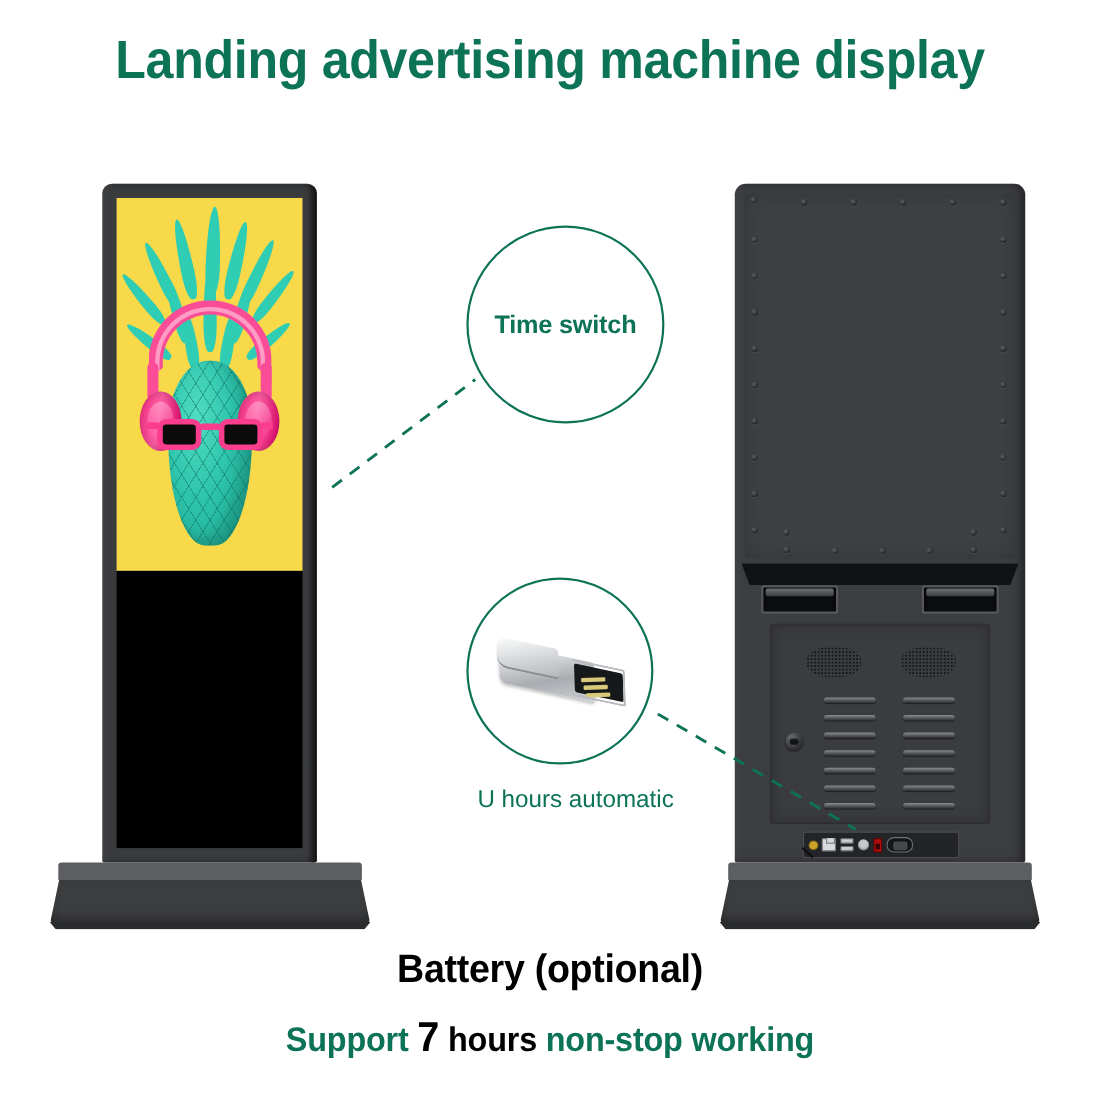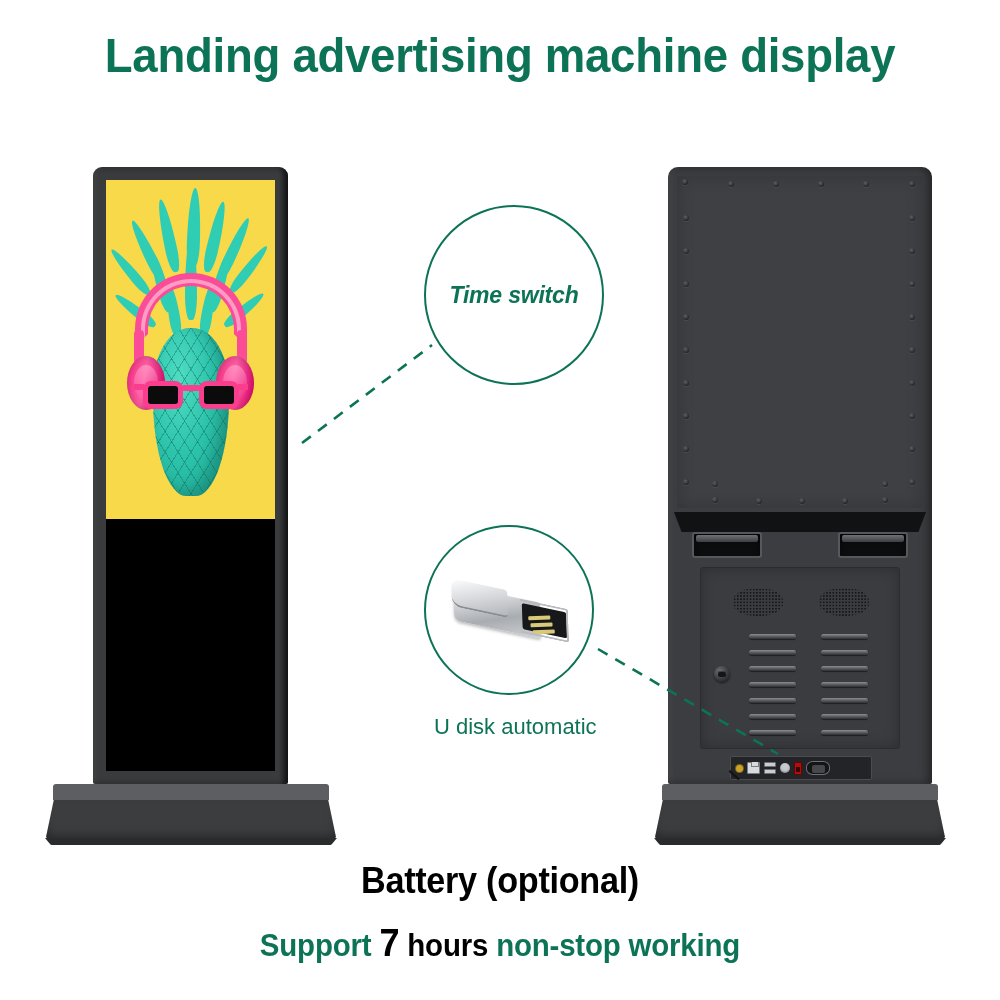--- a/index.html
+++ b/index.html
@@ -181,21 +181,21 @@
   .p-rocker{width:8px;height:13px;background:#b00d0d;border:1px solid #5e0707;border-radius:1px;box-sizing:border-box;position:relative;}
   .p-rocker:after{content:"";position:absolute;left:1px;top:4px;right:1px;height:5px;background:#3a0404;}
   .p-iec{width:24px;height:14px;background:#141517;border:1px solid #6e7175;border-radius:7px/6px;box-sizing:border-box;position:relative;}
   .p-iec:after{content:"";position:absolute;left:5px;top:3px;width:13px;height:8px;background:#46484c;border-radius:2px;}
 
   
   .circle{
     position:absolute;border:2px solid #0d7357;border-radius:50%;background:#fff;
     display:flex;align-items:center;justify-content:center;box-sizing:border-box;
   }
-  #circle-time{left:424px;top:205px;width:180px;height:180px;font-style:italic;}
+  #circle-time{left:424px;top:205px;width:180px;height:180px;}
   .circle-label{
     font-size:23px;font-weight:700;color:#0d7357;letter-spacing:-0.2px;white-space:nowrap;
   }
   #circle-udisk{left:424px;top:525px;width:170px;height:170px;}
 
   
   .usb{position:relative;width:118px;height:78px;transform:rotate(-2deg);}
   .usb-body{
     position:absolute;left:4px;top:22px;width:86px;height:36px;
     background:linear-gradient(160deg,#fdfdfd 0%,#d6d8da 30%,#a9acb0 62%,#cfd2d5 100%);
@@ -400,21 +400,21 @@
       <div class="usb-clip"></div>
       <div class="usb-chip"></div>
       <div class="usb-pad" style="left:78px;top:46px;"></div>
       <div class="usb-pad" style="left:80px;top:53px;"></div>
       <div class="usb-pad" style="left:82px;top:60px;"></div>
       <div class="usb-tip"></div>
     </div>
   </div>
 
   <div class="caption">
-    <div>U disk automatic</div>
+    <div>U hours automatic</div>
   </div>
 
   <div class="battery">Battery (optional)</div>
 
   <div class="support">
     <span>Support </span><span class="big">7</span><span class="blk"> hours </span><span>non-stop working</span>
   </div>
 
 </div>
 

